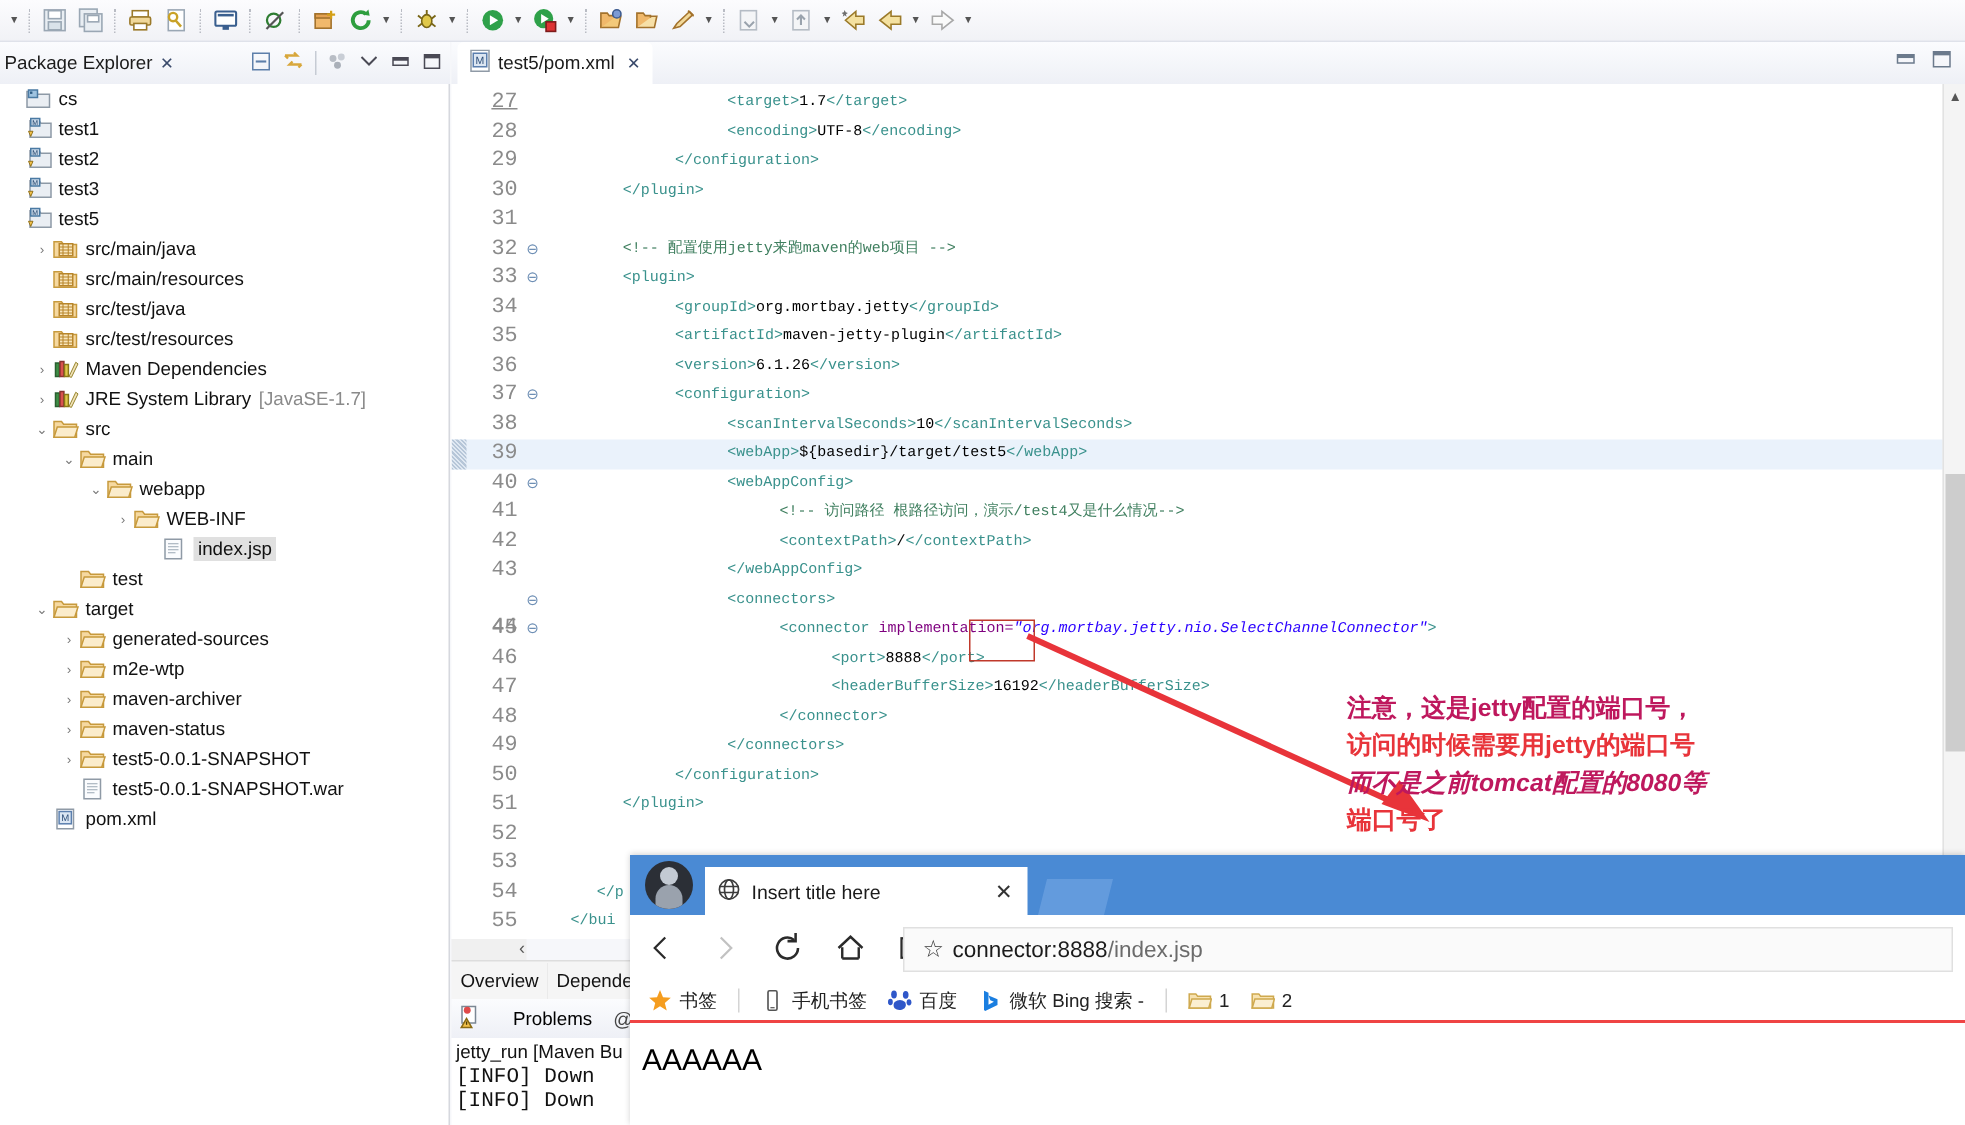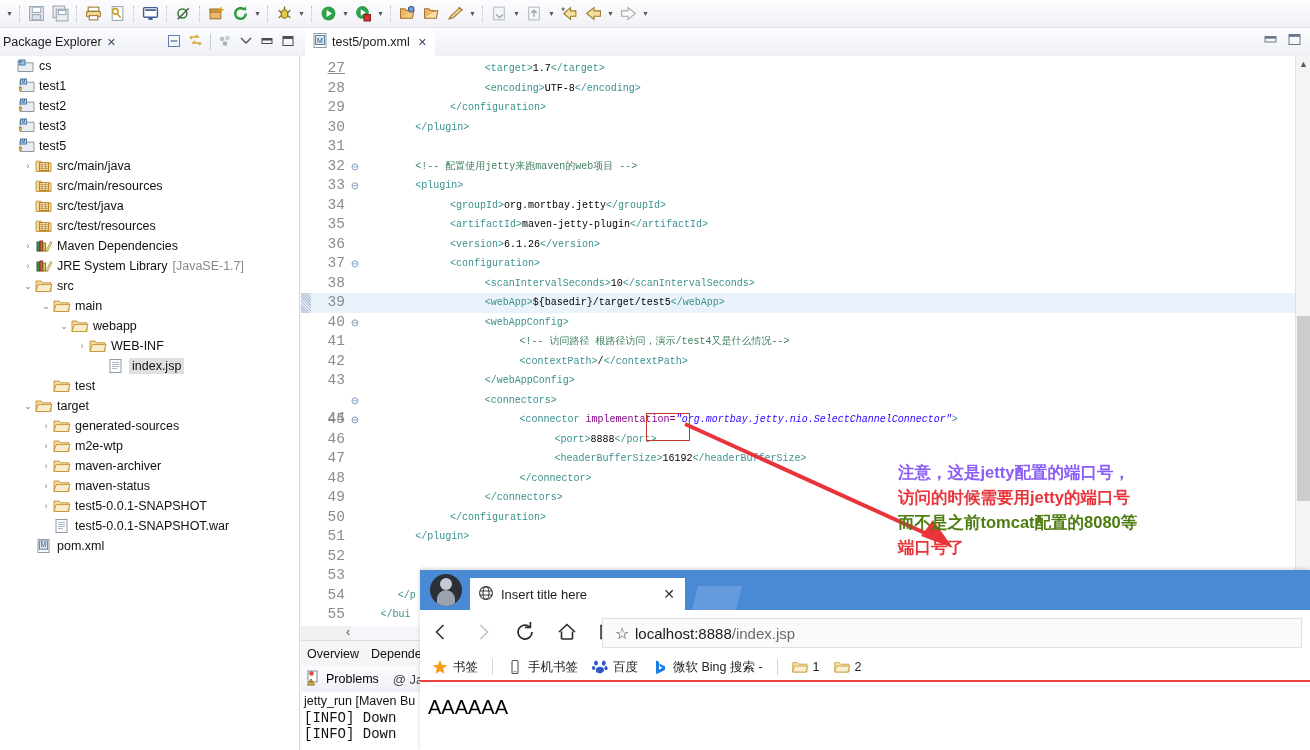--- a/index.html
+++ b/index.html
@@ -109,21 +109,21 @@
   .ed-bottom-tabs { position:absolute; left:301px; top:640px; width:1009px;
                     height:26px; background:#f5f5f5; border-top:1px solid #ddd; }
   .bt { position:absolute; top:1px; height:24px; line-height:24px;
         font-size:12.5px; color:#111; padding:0 6px;
         border-right:1px solid #c9c9c9; background:#f5f5f5; }
 
   
   .prob-bar { position:absolute; left:301px; top:666px; width:1009px; height:26px;
               background: linear-gradient(to bottom,#fbfcfe,#eef0f6); display:flex;
               align-items:center; padding-left:5px; }
-  .prob-title { font-size:12.5px; margin-left:4px; }
+  .prob-title { font-size:12.5px; margin-left:20px; }
   .prob-at { margin-left:14px; color:#444; font-size:13px; }
   .console-body { position:absolute; left:301px; top:692px; width:1009px;
                   height:58px; background:#ffffff; }
   .cons-hdr { font-size:12.5px; padding:2px 3px; color:#111; }
   .cons-line { font-family:"Liberation Mono",monospace; font-size:14px;
                padding-left:3px; color:#111; }
 
   
   .browser { position:absolute; left:420px; top:570px; width:890px; height:180px;
              background:#ffffff; box-shadow:0 -1px 4px rgba(0,0,0,.18); }
@@ -740,23 +740,23 @@
 
     <div class="box-outline" style="left:345px; top:357px; width:44px; height:28px;"></div>
 
     <svg class="annot-arrow" style="left:380px; top:360px;" width="300" height="145" viewBox="0 0 300 145">
       <line x1="4" y1="8" x2="268" y2="128" stroke="#e8343a" stroke-width="4"></line>
       <path d="M272 132 L240 120 L252 104 z" fill="#e8343a"></path>
     </svg>
   </div>
 
   <div class="annot" style="left:898px; top:460px;" id="annot-block">
-      <div style="color: #8b5cf6;">注意，这是jetty配置的端口号，</div>
+      <div style="color: #be185d;">注意，这是jetty配置的端口号，</div>
       <div style="color: rgb(232, 52, 58);">访问的时候需要用jetty的端口号</div>
-      <div style="color: #4d7c0f;">而不是之前tomcat配置的8080等</div>
+      <div style="color: #be185d; font-style: italic;">而不是之前tomcat配置的8080等</div>
       <div style="color: rgb(232, 52, 58);">端口号了</div>
     </div>
 
   <div class="v-scroll">
     <div class="up">▲</div>
     <div class="thumb"></div>
   </div>
 
   <div class="h-scroll">
     <span style="position:absolute;left:45px;top:-1px;font-size:12px;color:#555;">‹</span>
@@ -829,21 +829,21 @@
         <svg width="24" height="24" viewBox="0 0 24 24">
             <rect x="4" y="5.5" width="16" height="13" fill="none" stroke="#2b2b2b" stroke-width="1.5"></rect>
             <path d="M12 5.5 V18.5" stroke="#2b2b2b" stroke-width="1.5"></path>
           </svg>
       </span>
     </div>
 
     <div class="addr">
       <span style="position:absolute;left:12px;font-size:16px;color:#3a3a3a;">☆</span>
       <span class="addr-txt">
-        <span class="addr-host">localhost</span><span class="addr-port">:8888</span><span class="addr-path">/index.jsp</span>
+        <span class="addr-host">connector</span><span class="addr-port">:8888</span><span class="addr-path">/index.jsp</span>
       </span>
     </div>
 
     <div class="br-bookmarks" id="bookmarks-bar">
         <span class="bm">
           <span class="bi">
             <svg width="16" height="16" viewBox="0 0 16 16">
               <path d="M8 1 L10 5.8 L15.2 6.2 L11.2 9.6 L12.5 14.7 L8 11.9 L3.5 14.7 L4.8 9.6 L0.8 6.2 L6 5.8 z" fill="#f59d1f"></path>
             </svg>
           </span>

